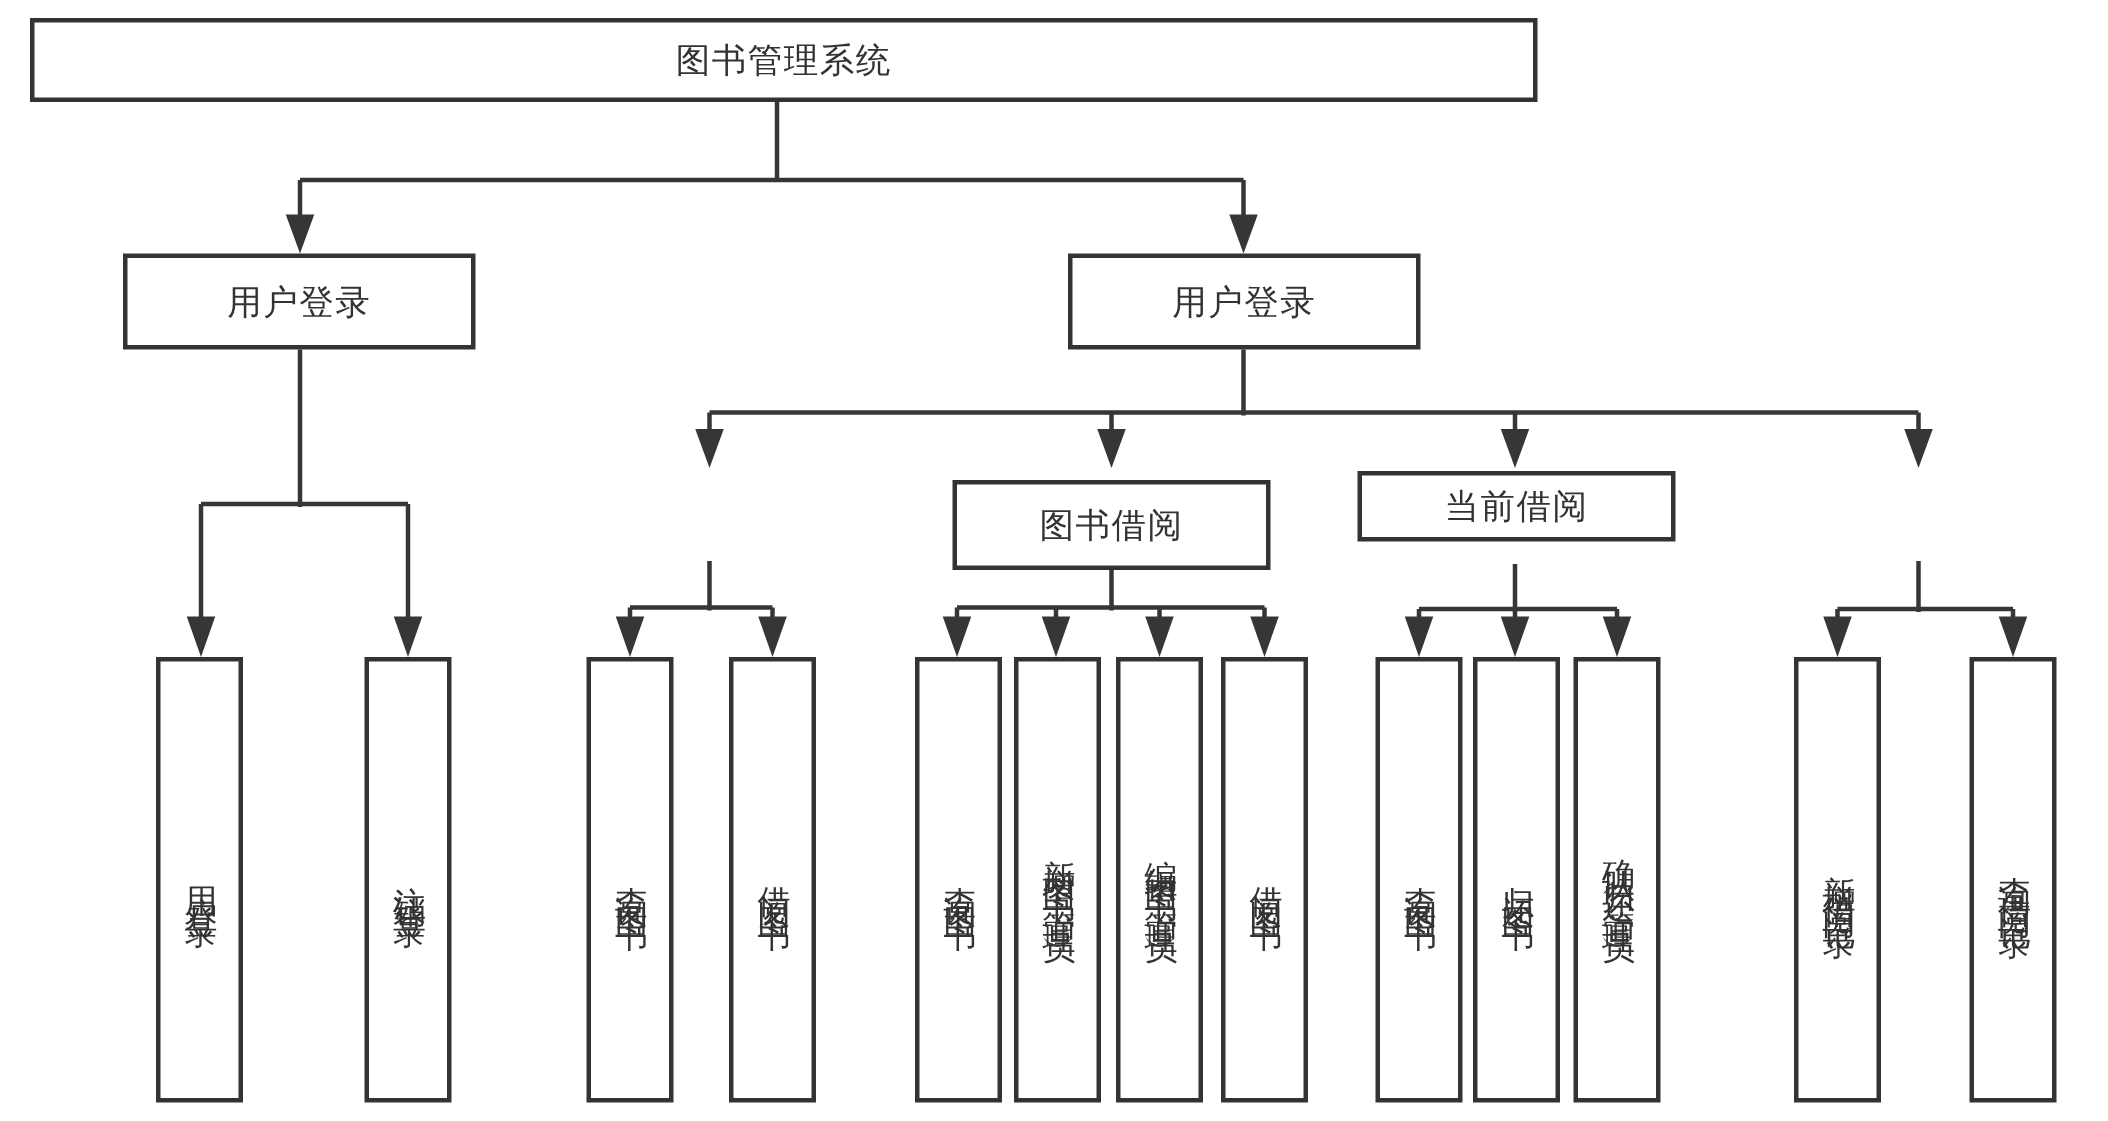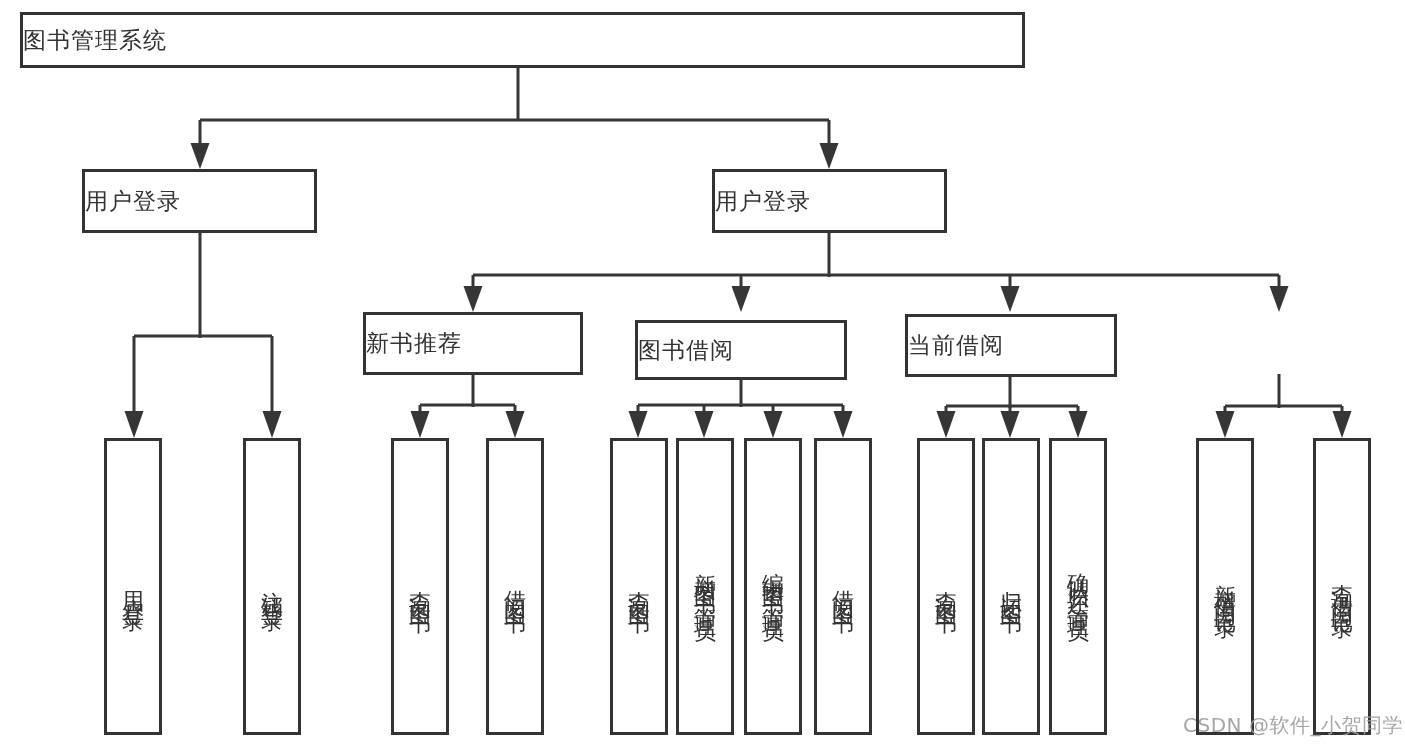--- a/index.html
+++ b/index.html
@@ -22,20 +22,21 @@
     pointer-events: none;
   }
   svg.connectors line { stroke: #363636; stroke-width: 3; }
   svg.connectors polygon { fill: #363636; }
   .node {
     position: absolute;
     border: 3px solid #333333;
     background: #ffffff;
     display: flex;
     align-items: center;
+    justify-content: center;
     font-size: 23px;
     letter-spacing: 1px;
     color: #333333;
   }
   .leaf {
     position: absolute;
     top: 438px;
     width: 58px;
     height: 297px;
     border: 3px solid #333333;
@@ -136,27 +137,24 @@
     <span>图书管理系统</span>
   </div>
 
   <div class="node" style="left:82px; top:169px; width:235px; height:64px;">
     <span>用户登录</span>
   </div>
   <div class="node" style="left:712px; top:169px; width:235px; height:64px;">
     <span>用户登录</span>
   </div>
 
-  <div class="node" style="left:363px; top:312px; width:220px; height:63px;">
-    <span>新书推荐</span>
-  </div>
   <div class="node" style="left:635px; top:320px; width:212px; height:60px;font-family:Liberation Serif, serif;">
     <span>图书借阅</span>
   </div>
-  <div class="node" style="left:905px; top:314px; width:212px; height:63px;">
+  <div class="node" style="left:905px; top:314px; width:212px; height:47px;">
     <span>当前借阅</span>
   </div>
 
   <div class="leaf" style="left:104px;">
     <span class="vtext">用户登录</span>
   </div>
   <div class="leaf" style="left:243px;">
     <span class="vtext">注销登录</span>
   </div>
 
@@ -190,15 +188,14 @@
     <span class="vtext">确认归还（管理员）</span>
   </div>
 
   <div class="leaf" style="left:1196px;">
     <span class="vtext">新增借阅记录</span>
   </div>
   <div class="leaf" style="left:1313px;">
     <span class="vtext">查询借阅记录</span>
   </div>
 
-  <div class="watermark">CSDN @软件_小贺同学</div>
 
 </div>
 
 </body></html>

